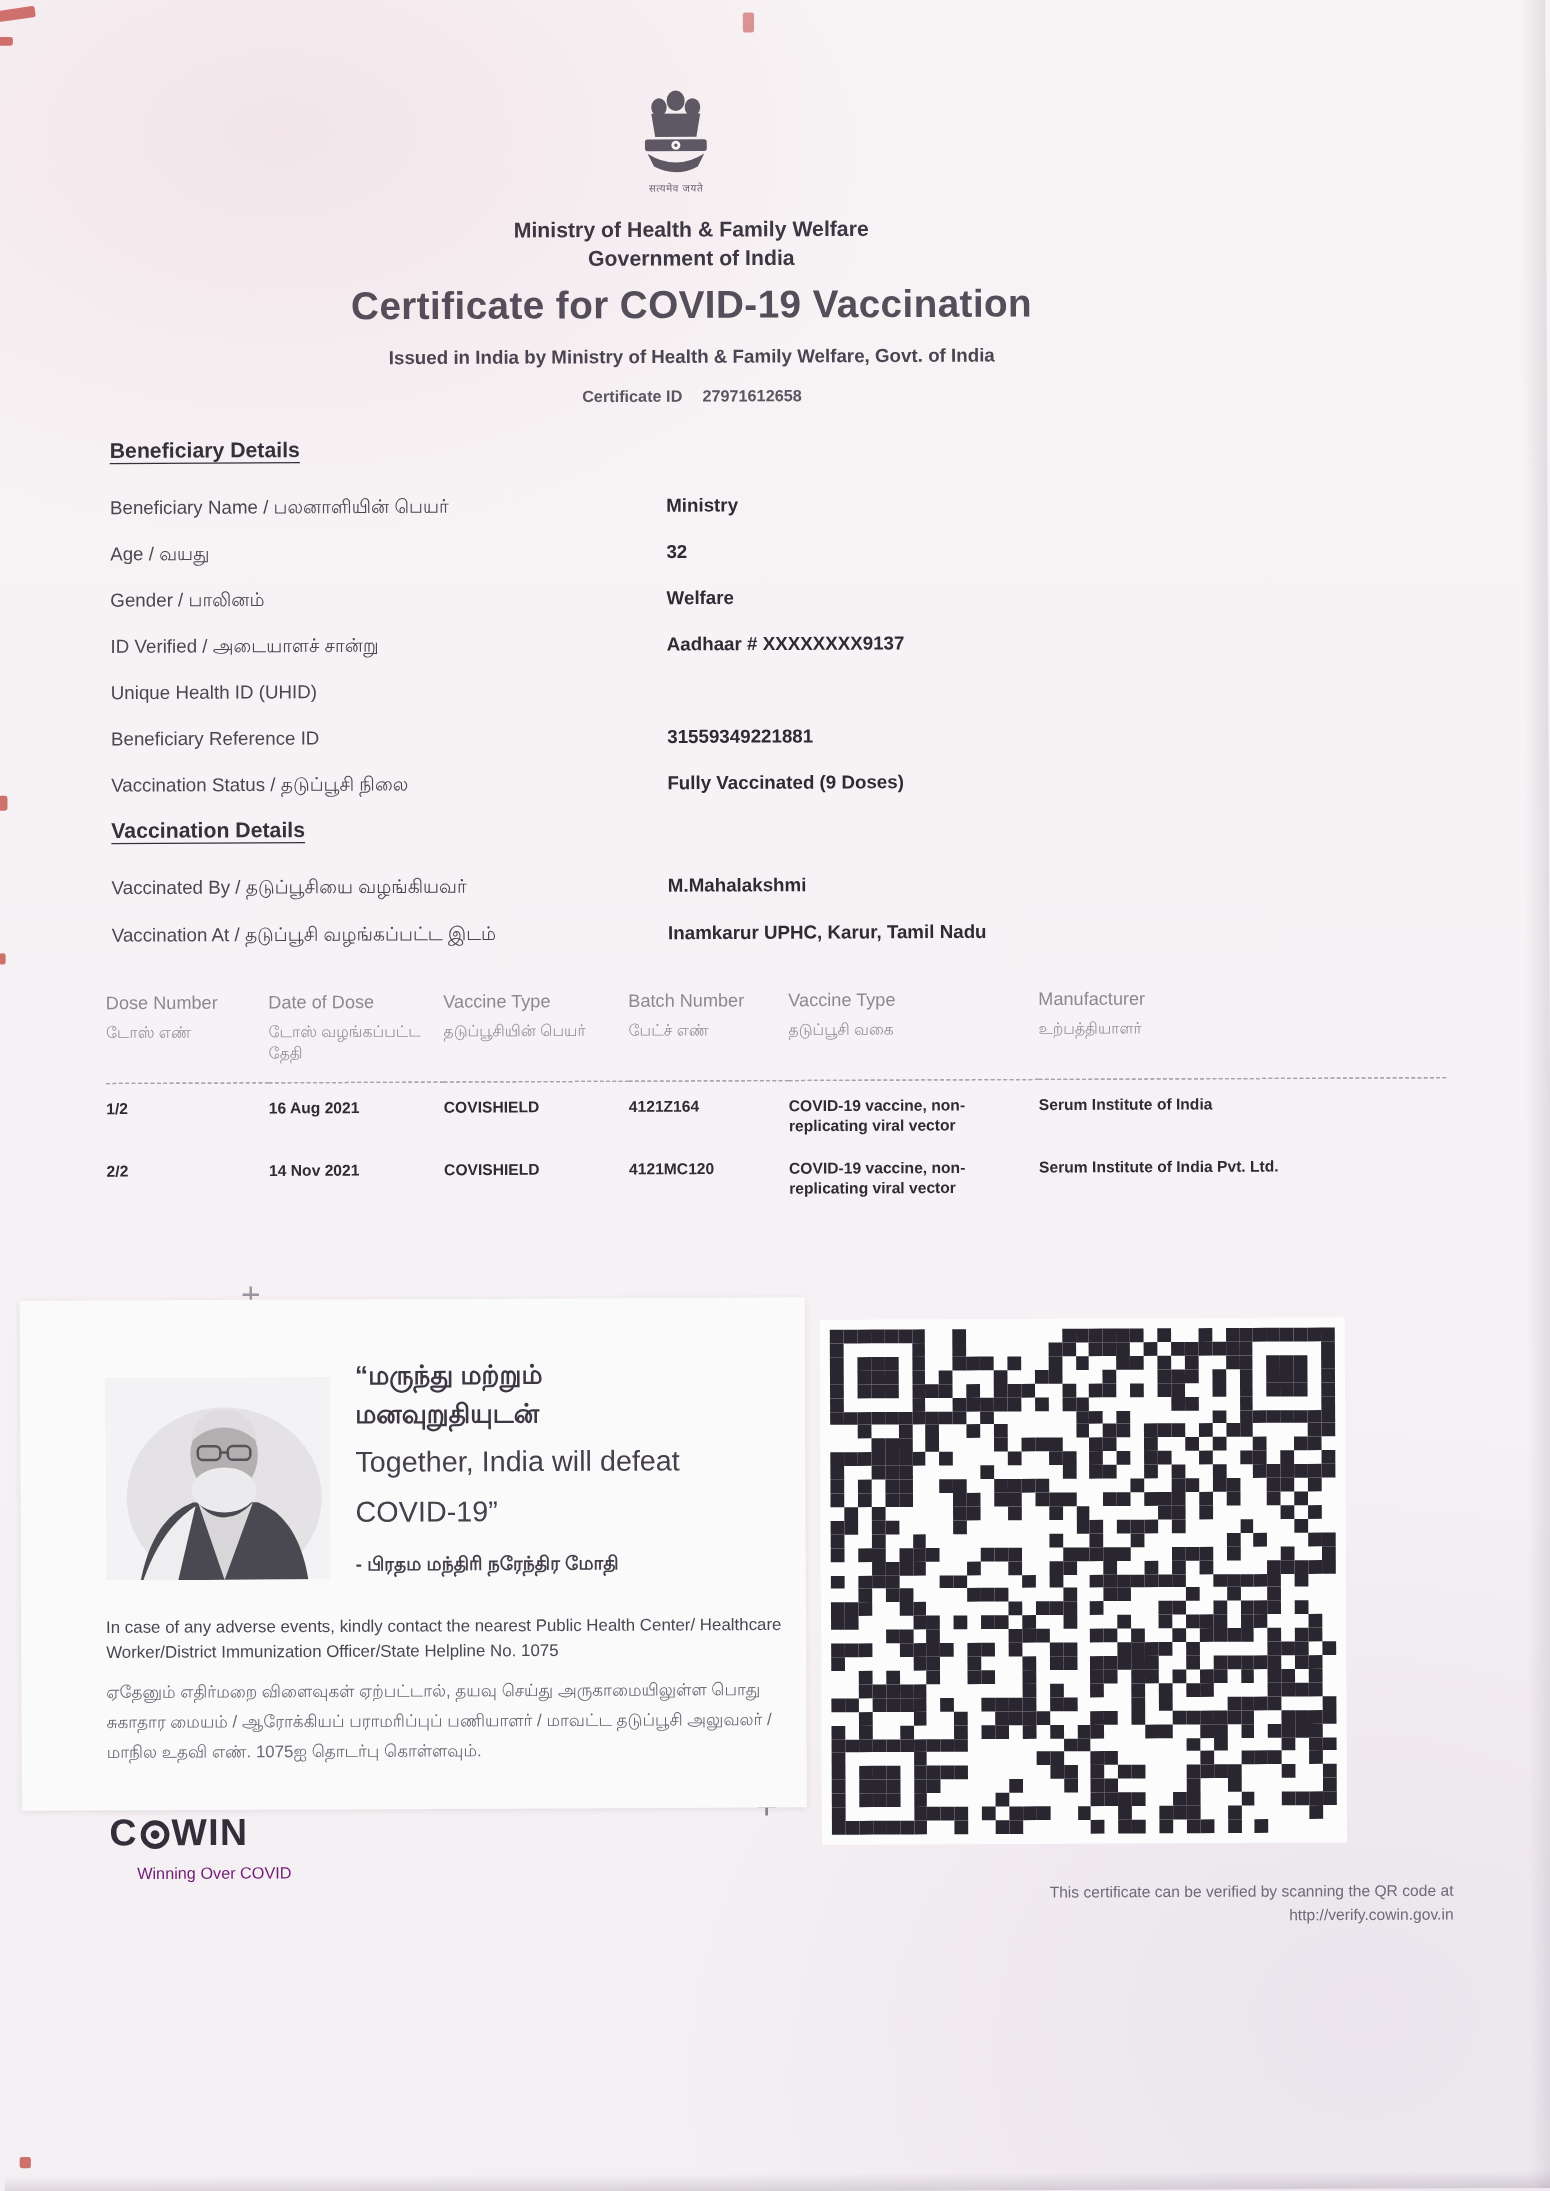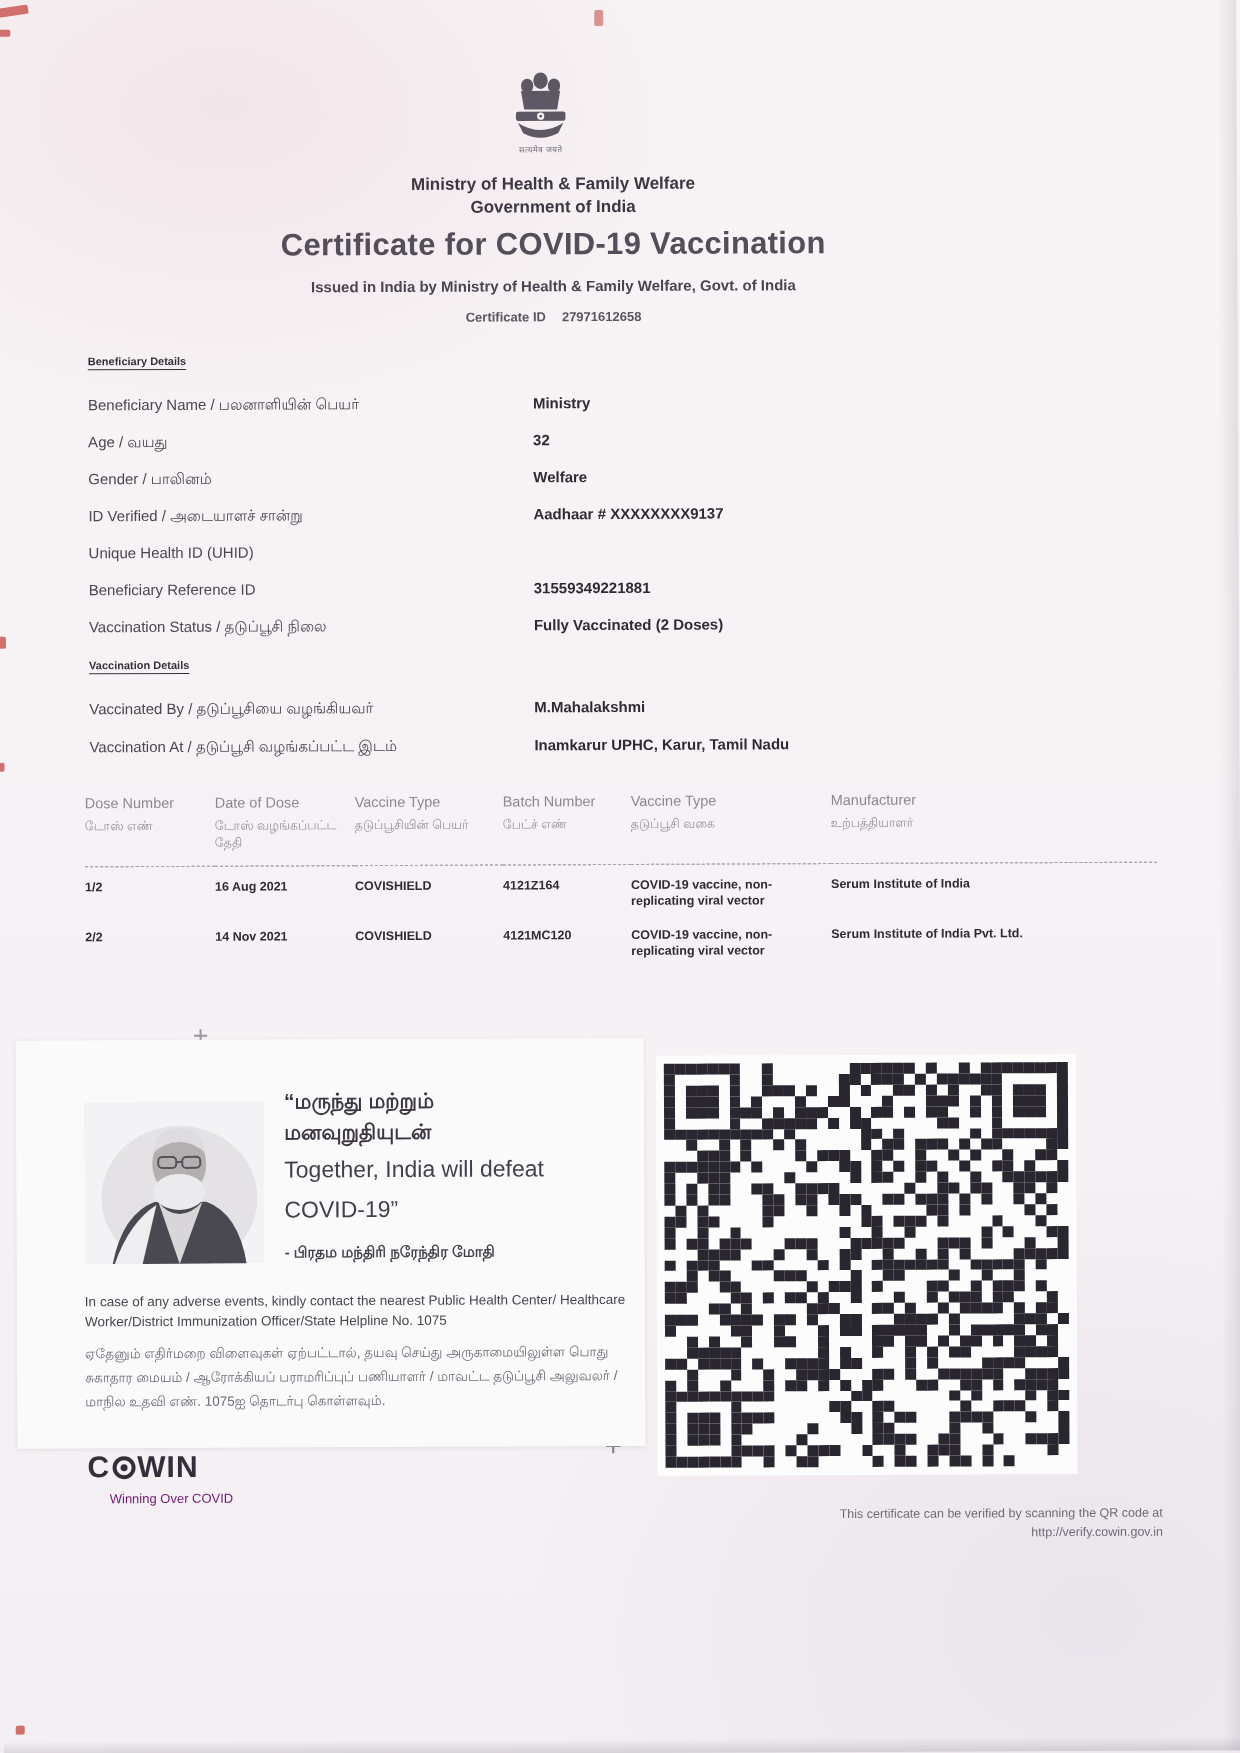--- a/index.html
+++ b/index.html
@@ -35,21 +35,21 @@
   .head-wrap { position:absolute; left:0; top:0; width:1112px; text-align:center; }
   .emblem { position:absolute; left:506px; top:70px; width:76px; text-align:center; }
   .emblem-motto { font-size:8px; color:#6a6470; margin-top:1px; letter-spacing:.5px; }
   .ministry-block { position:absolute; top:172px; width:100%; font-weight:bold; font-size:17px; color:#3c3742; line-height:23px; }
   .cert-title { position:absolute; top:226px; width:100%; font-weight:bold; font-size:31px; color:#544e5a; letter-spacing:.3px; }
   .cert-subtitle { position:absolute; top:277px; width:100%; font-weight:bold; font-size:15px; color:#4a4550; }
   .cert-id-line { position:absolute; top:309px; width:100%; font-size:13px; font-weight:bold; color:#5a5560; }
   .cert-id-line .gap { display:inline-block; width:16px; }
 
   
-  .section-title { font-size:11px; font-weight:bold; color:#35313b; text-decoration:underline; text-underline-offset:4px; }
+  .section-title { font-size:17px; font-weight:bold; color:#35313b; text-decoration:underline; text-underline-offset:4px; }
   .beneficiary { position:absolute; left:90px; top:349px; width:1060px; }
   .vaccination { position:absolute; left:90px; top:653px; width:1060px; }
   .rows { margin-top:27px; }
   .field-row { display:flex; height:37px; align-items:flex-start; font-size:15px; }
   .vaccination .field-row { height:38px; }
   .field-label { width:445px; color:#4b4650; }
   .field-value { font-weight:bold; color:#2f2b35; }
 
   
   .dose-table { position:absolute; left:85px; top:793px; width:1072px; border-collapse:collapse; table-layout:fixed; }
@@ -152,21 +152,21 @@
       <div class="field-row">
         <div class="field-label">Unique Health ID (UHID)</div>
         <div class="field-value"></div>
       </div>
       <div class="field-row">
         <div class="field-label">Beneficiary Reference ID</div>
         <div class="field-value">31559349221881</div>
       </div>
       <div class="field-row">
         <div class="field-label">Vaccination Status / தடுப்பூசி நிலை</div>
-        <div class="field-value">Fully Vaccinated (2 Doses)</div>
+        <div class="field-value">Fully Vaccinated (9 Doses)</div>
       </div>
     </div>
   </div>
 
   <div class="vaccination">
     <span class="section-title">Vaccination Details</span>
     <div class="rows">
       <div class="field-row">
         <div class="field-label">Vaccinated By / தடுப்பூசியை வழங்கியவர்</div>
         <div class="field-value">M.Mahalakshmi</div>

